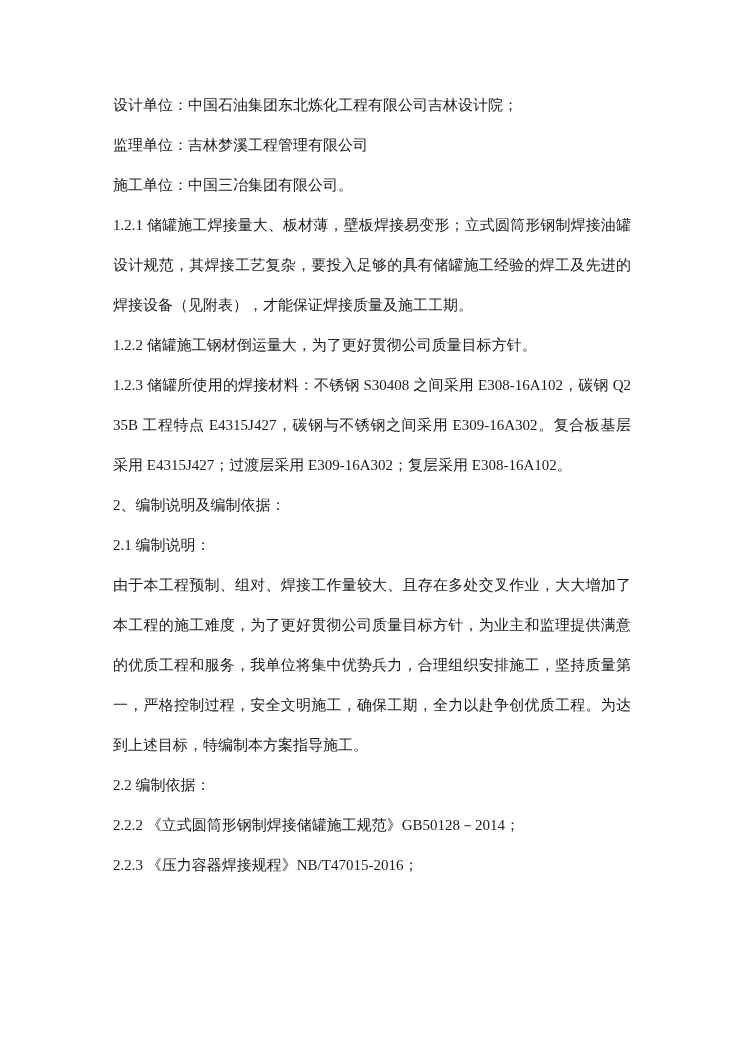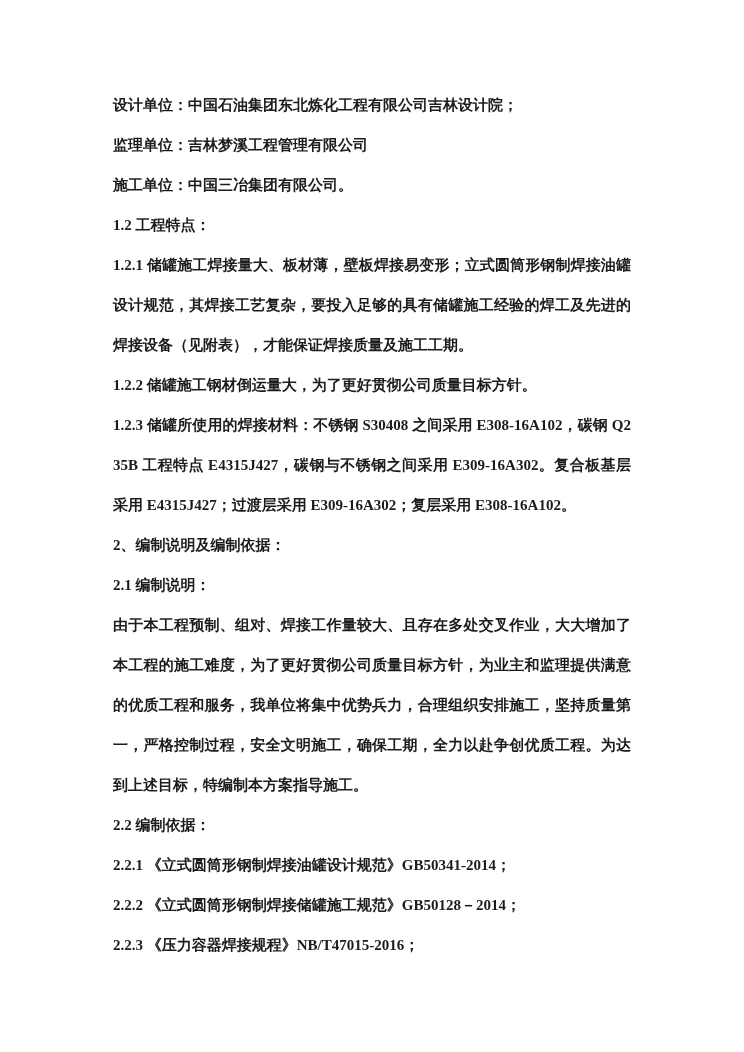--- a/index.html
+++ b/index.html
@@ -21,39 +21,36 @@
   }
   .doc-body p {
     margin: 0;
     font-family: "Liberation Serif", "DejaVu Serif", serif;
     font-size: 15px;
     line-height: 40px;
     color: #1c1c1c;
     text-align: justify;
     text-justify: inter-ideograph;
     word-break: break-all;
-    font-weight: bold;
   }
   .doc-body p.bold {
-    font-weight: bold;
+    font-weight: normal;
   }
 </style>
 </head>
 <body>
 
 <div class="page">
   <div class="doc-body">
     <p>设计单位：中国石油集团东北炼化工程有限公司吉林设计院；</p>
     <p>监理单位：吉林梦溪工程管理有限公司</p>
     <p>施工单位：中国三冶集团有限公司。</p>
-    <p>1.2 工程特点：</p>
     <p>1.2.1 储罐施工焊接量大、板材薄，壁板焊接易变形；立式圆筒形钢制焊接油罐设计规范，其焊接工艺复杂，要投入足够的具有储罐施工经验的焊工及先进的焊接设备（见附表），才能保证焊接质量及施工工期。</p>
     <p>1.2.2 储罐施工钢材倒运量大，为了更好贯彻公司质量目标方针。</p>
     <p>1.2.3 储罐所使用的焊接材料：不锈钢 S30408 之间采用 E308-16A102，碳钢 Q235B 工程特点 E4315J427，碳钢与不锈钢之间采用 E309-16A302。复合板基层采用 E4315J427；过渡层采用 E309-16A302；复层采用 E308-16A102。</p>
     <p class="bold">2、编制说明及编制依据：</p>
     <p>2.1 编制说明：</p>
     <p>由于本工程预制、组对、焊接工作量较大、且存在多处交叉作业，大大增加了本工程的施工难度，为了更好贯彻公司质量目标方针，为业主和监理提供满意的优质工程和服务，我单位将集中优势兵力，合理组织安排施工，坚持质量第一，严格控制过程，安全文明施工，确保工期，全力以赴争创优质工程。为达到上述目标，特编制本方案指导施工。</p>
     <p>2.2 编制依据：</p>
-    <p>2.2.1 《立式圆筒形钢制焊接油罐设计规范》GB50341-2014；</p>
     <p>2.2.2 《立式圆筒形钢制焊接储罐施工规范》GB50128－2014；</p>
     <p>2.2.3 《压力容器焊接规程》NB/T47015-2016；</p>
   </div>
 </div>
 
 </body></html>

